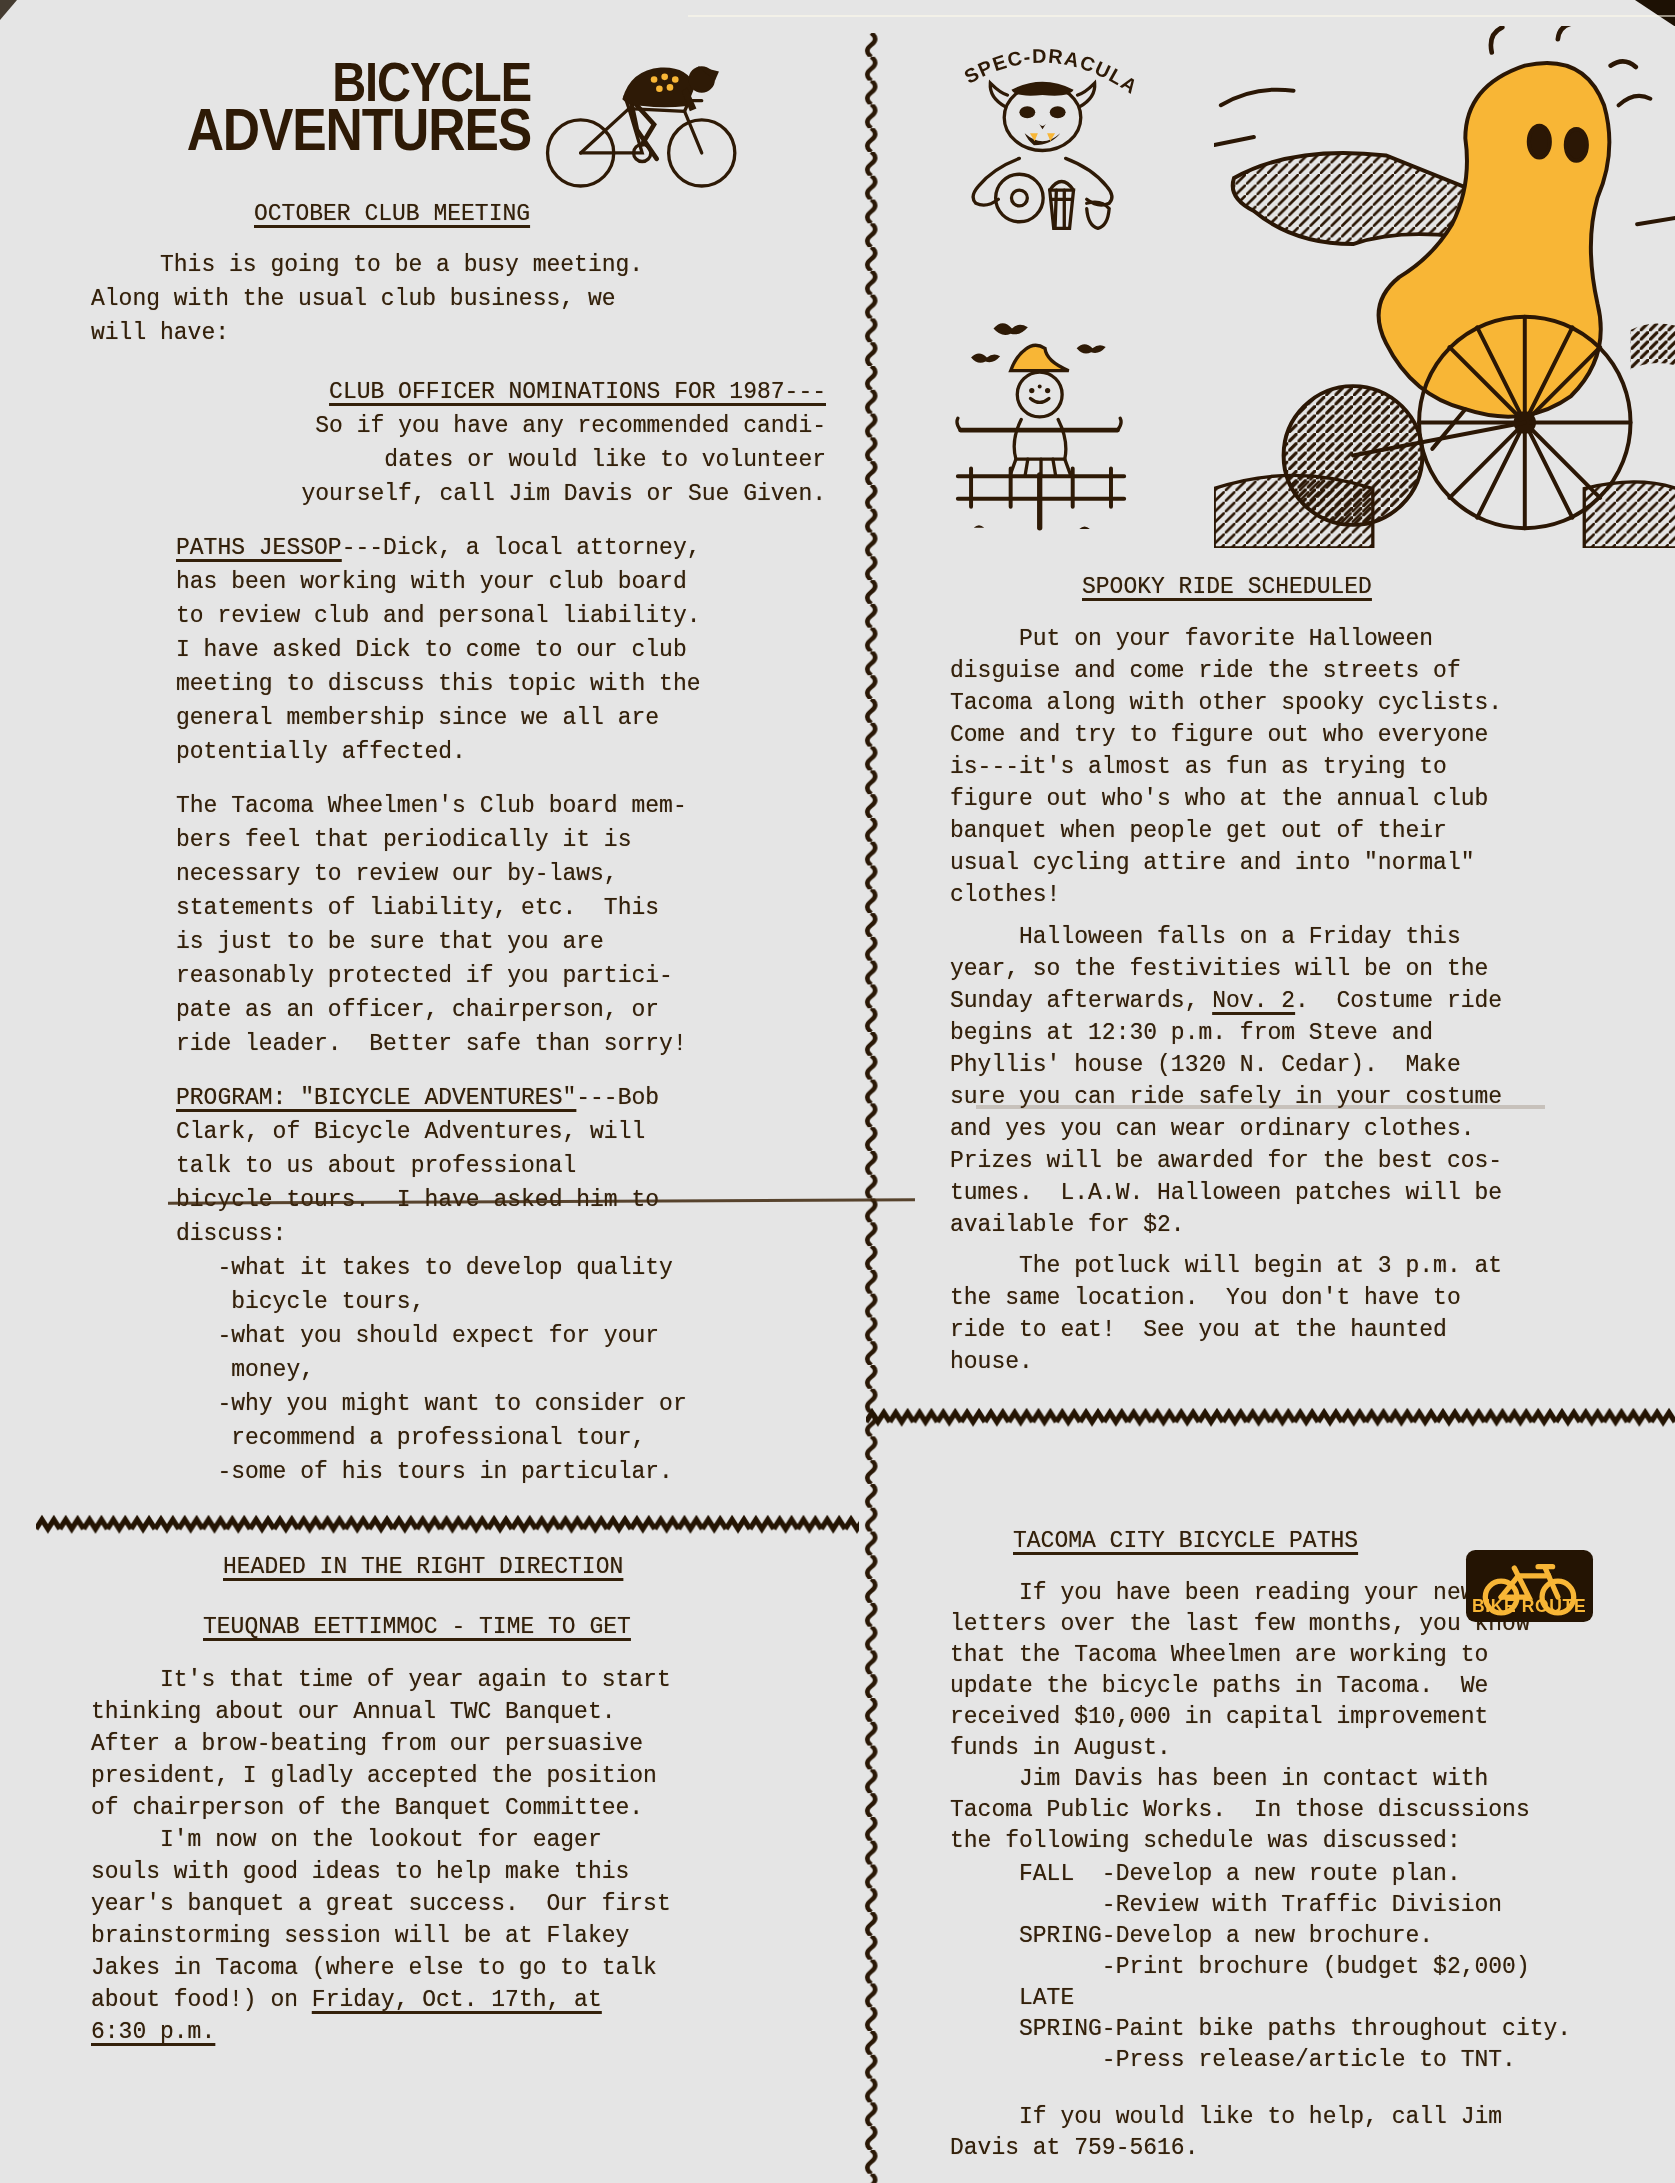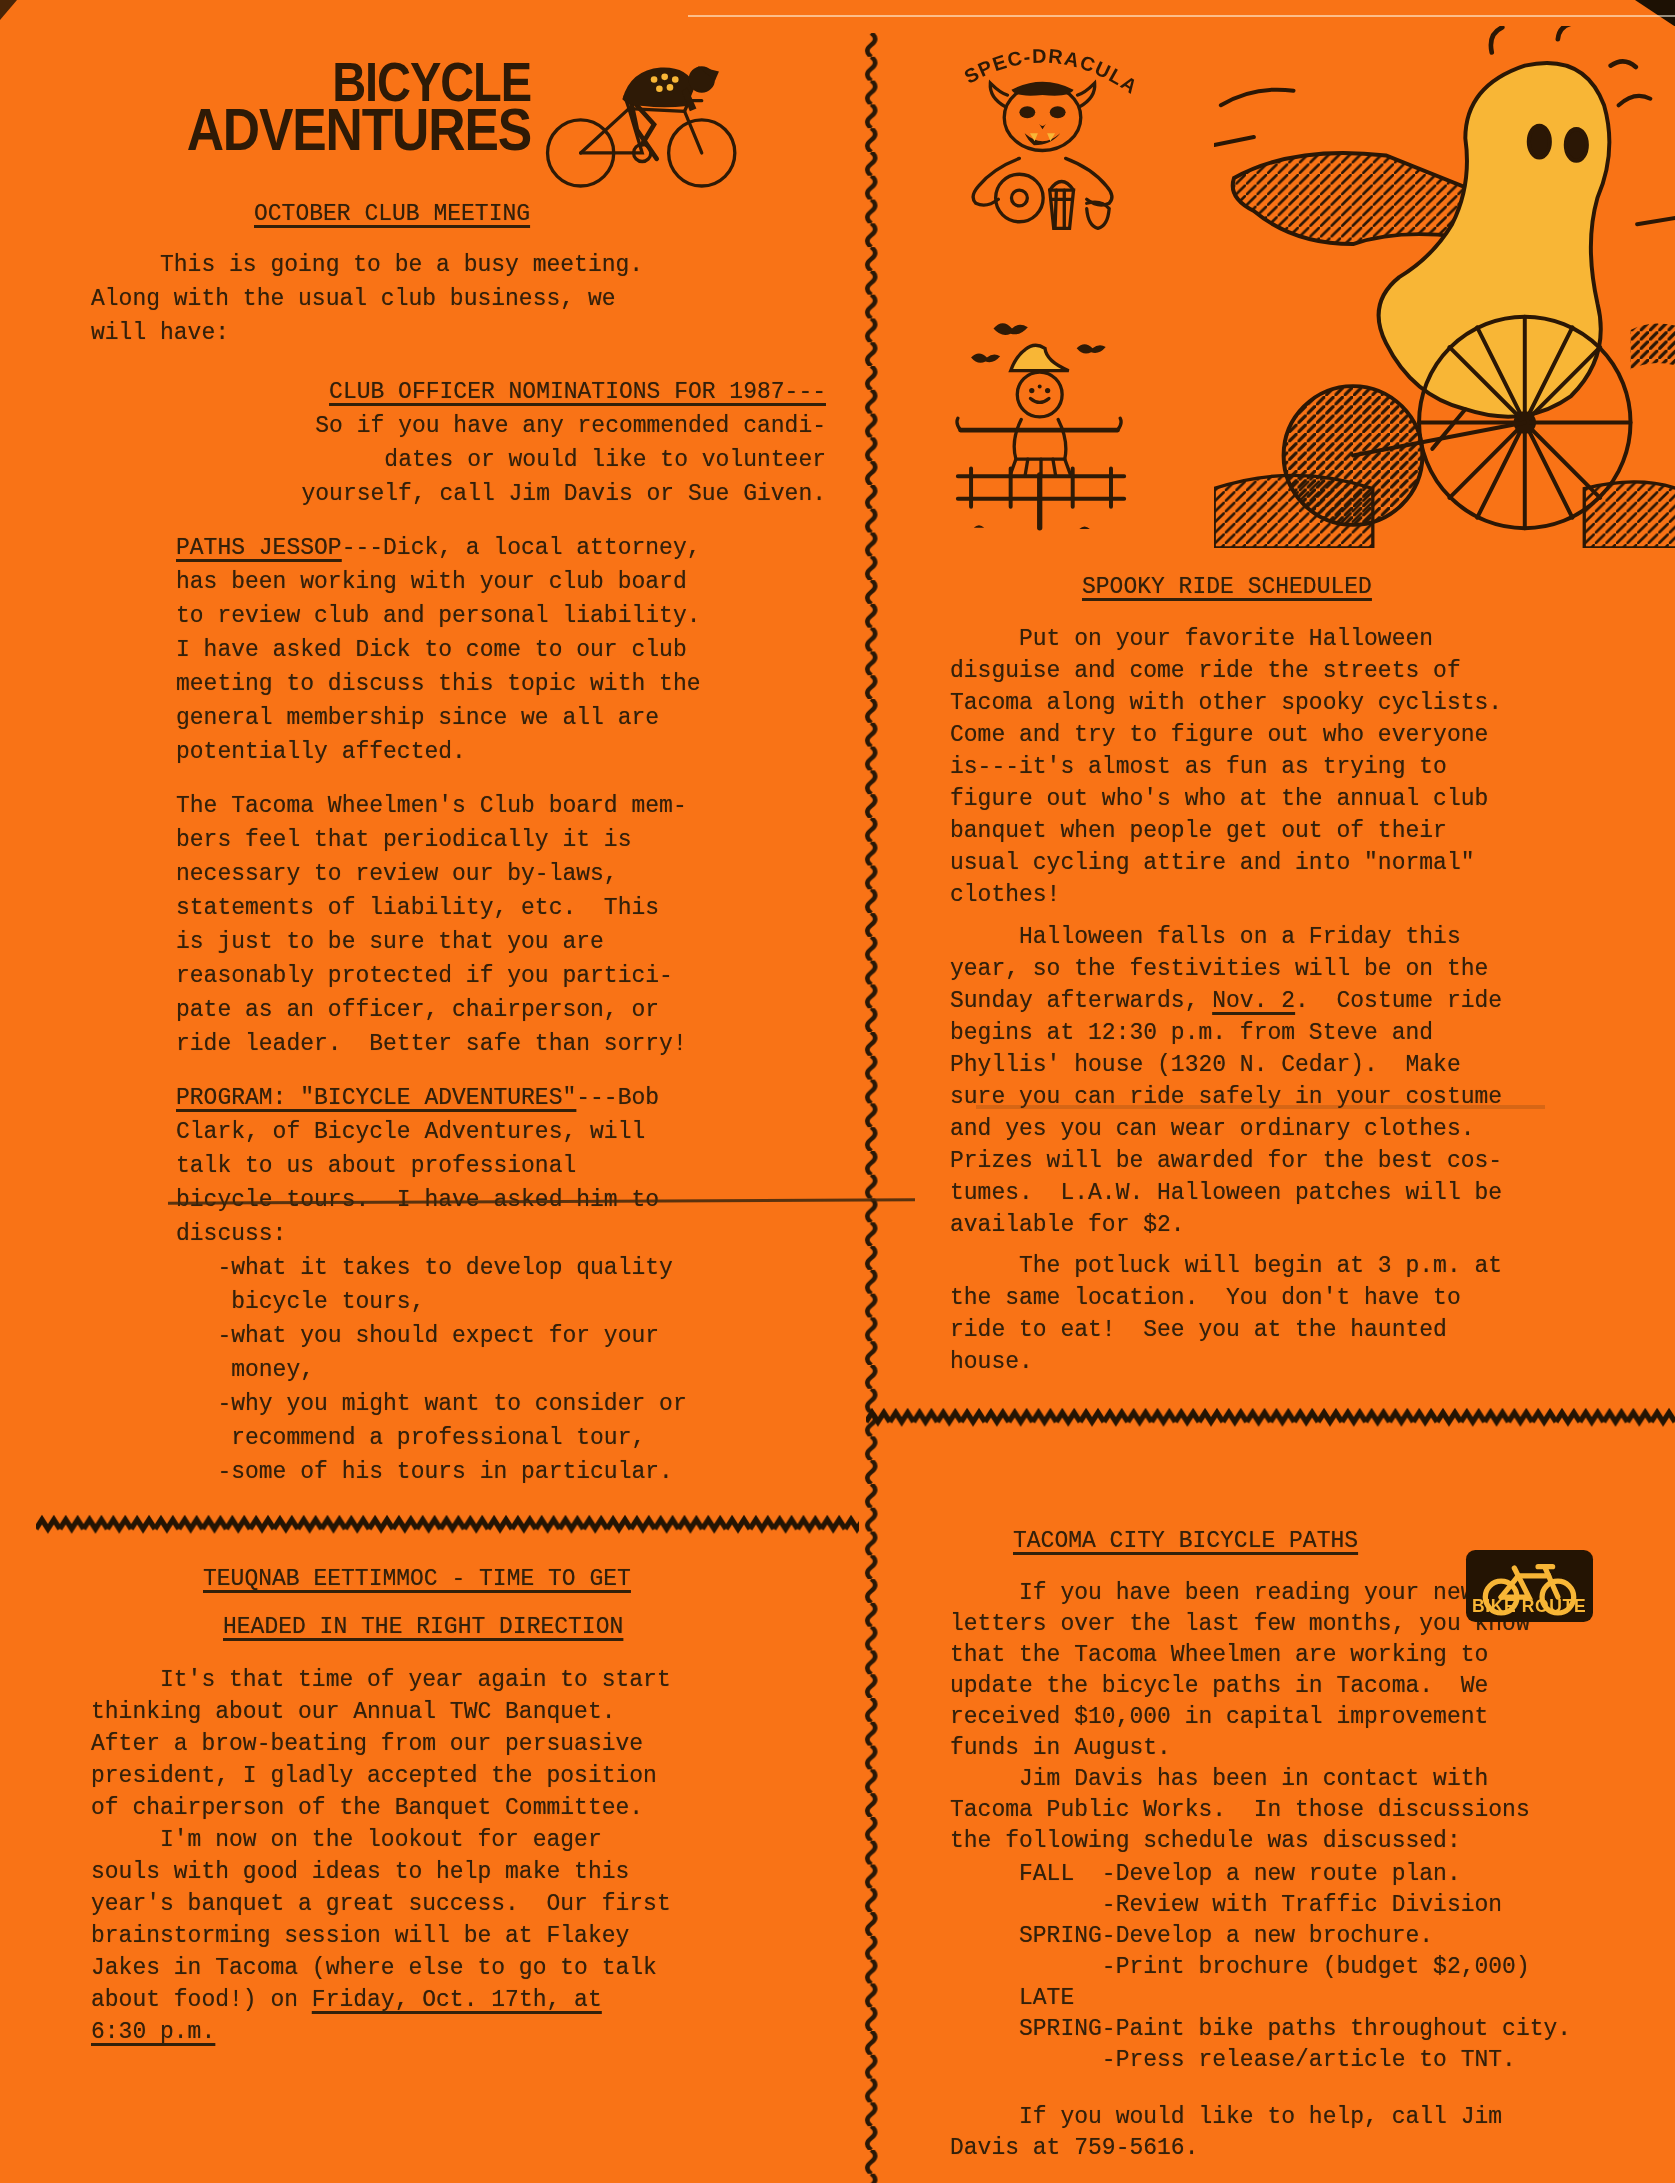--- a/index.html
+++ b/index.html
@@ -1,18 +1,18 @@
 <!DOCTYPE html>
 <html style="font-size:10.6px"><head>
 <meta charset="utf-8">
 <style>
   html,body { margin:0; padding:0; background:#6b6257; }
   .page {
     position:relative; width:1675px; height:2183px;
-    background:#f97316; overflow:hidden;
+    background:#e5e5e5; overflow:hidden;
     font-family:"Liberation Mono","DejaVu Sans Mono",monospace;
     color:#33200a;
   }
   
   .tw { white-space:pre; font-size:23px; margin:0; text-shadow:0 0 0.7px rgba(51,32,10,.55); }
   .lh52 { line-height:34px; }
   .lh49 { line-height:32px; }
   .lh48 { line-height:32px; }
   .lh47 { line-height:31px; }
   .ind5 { margin-left:85px; }   
@@ -142,22 +142,22 @@
 
     <svg class="zz" style="margin:24px 0 0 -55px;" width="823" height="22.5" viewBox="0 0 1245 34">
       <defs>
         <pattern id="zzh1" width="36" height="34" patternUnits="userSpaceOnUse">
           <path d="M0 24 L9 10 L18 24 L27 10 L36 24" fill="none" stroke="#241403" stroke-width="8"></path>
         </pattern>
       </defs>
       <rect width="1245" height="34" fill="url(#zzh1)"></rect>
     </svg>
 
+    <p class="tw lh52" style="margin:14.5px 0 0 132px;"><span class="u">HEADED IN THE RIGHT DIRECTION</span></p>
     <p class="tw lh52" style="margin:26.4px 0 0 112px;"><span class="u">TEUQNAB EETTIMMOC - TIME TO GET</span></p>
-    <p class="tw lh52" style="margin:14.5px 0 0 132px;"><span class="u">HEADED IN THE RIGHT DIRECTION</span></p>
 
     <p class="tw lh49" style="margin-top:20px;"><span>     It's that time of year again to start
 thinking about our Annual TWC Banquet.
 After a brow-beating from our persuasive
 president, I gladly accepted the position
 of chairperson of the Banquet Committee.
      I'm now on the lookout for eager
 souls with good ideas to help make this
 year's banquet a great success.  Our first
 brainstorming session will be at Flakey

